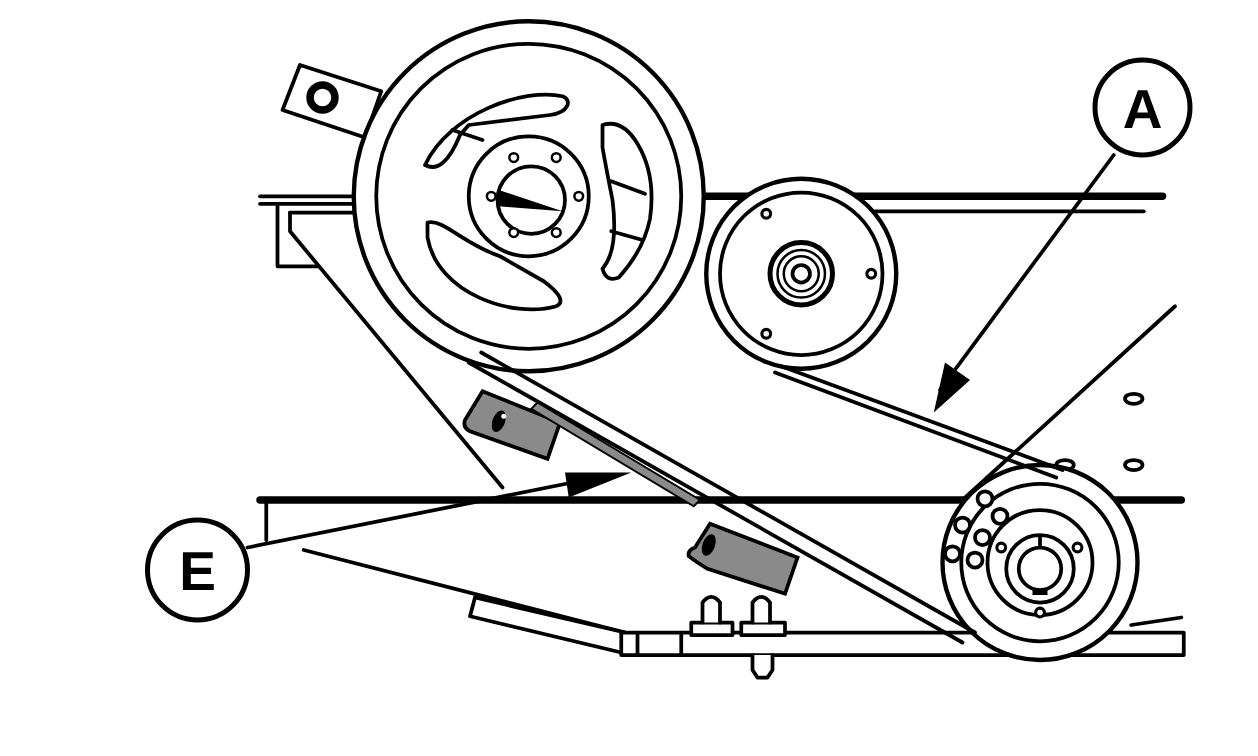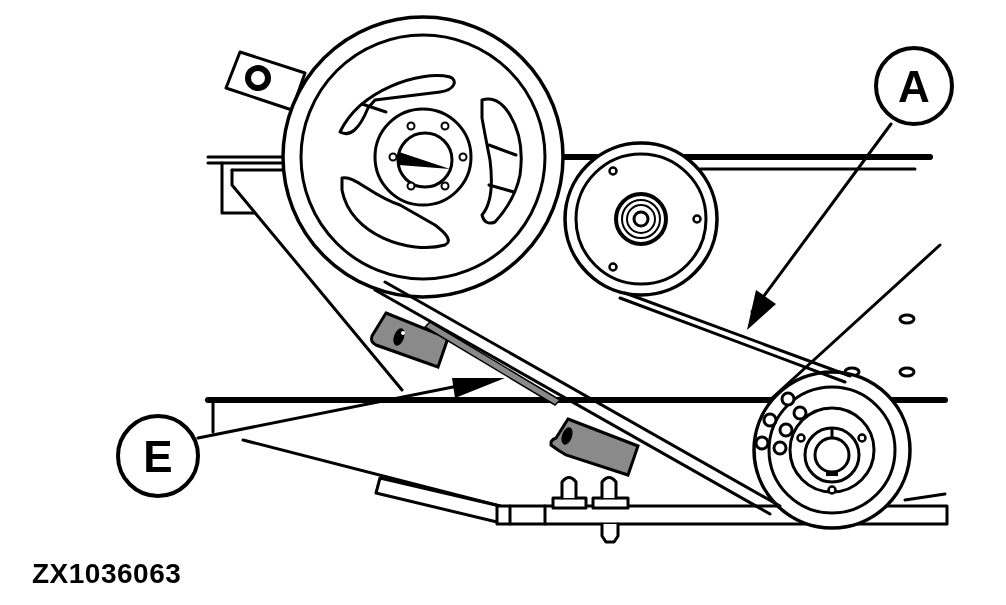--- a/index.html
+++ b/index.html
@@ -140,14 +140,13 @@
     </g>
 
     <g>
       <line class="ln" x1="198" y1="438" x2="478" y2="382"></line>
       <polygon points="505,378 452,378 455,398" fill="#000"></polygon>
       <circle class="callout-circle" cx="158" cy="456" r="40"></circle>
       <text class="callout-text" x="158" y="472" text-anchor="middle">E</text>
     </g>
   </svg>
 
-  <div class="fig-id">ZX1036063</div>
 </div>
 
 </body></html>

